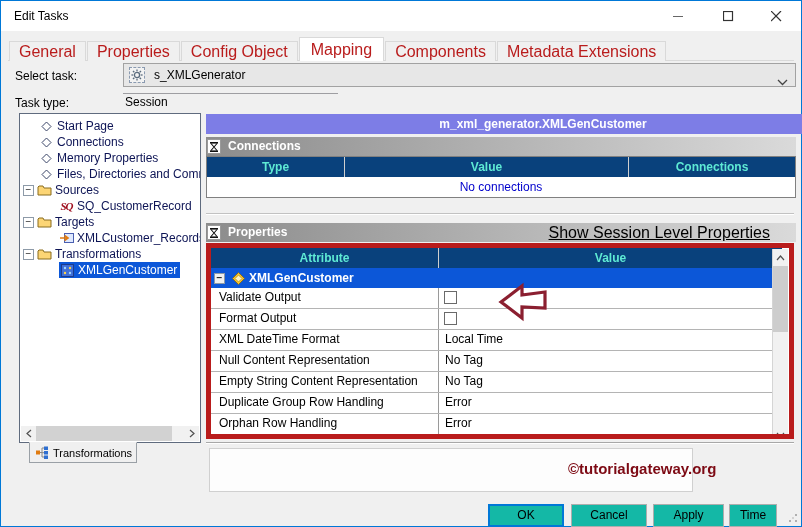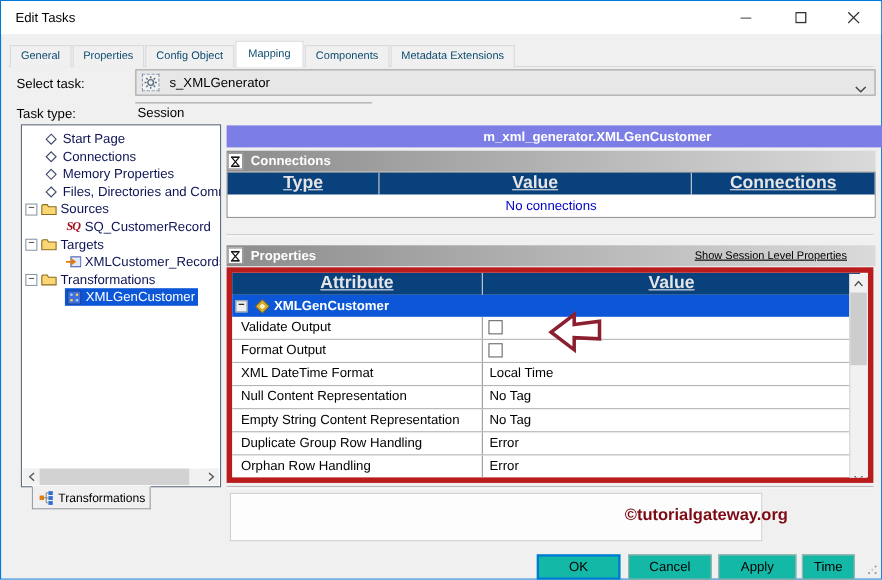--- a/index.html
+++ b/index.html
@@ -8,21 +8,21 @@
 
   
   #titlebar{position:absolute;left:0;top:0;right:0;height:30px;background:#ffffff;}
   #title{position:absolute;left:13px;top:0;line-height:30px;font-size:12px;color:#000;}
   .winctl{position:absolute;top:0;width:46px;height:30px;display:flex;align-items:center;justify-content:center;}
   #btn-min{right:100px;} #btn-max{right:50px;} #btn-close{right:2px;}
 
   
   #tabline{position:absolute;left:7px;right:7px;top:59px;border-top:1px solid #d9d9d9;}
   #tabbar{position:absolute;left:8px;top:40px;height:20px;display:flex;align-items:flex-end;}
-  .tab{height:19px;line-height:19px;padding:0 9px;font-size:10px;color:#0c4a6e;background:#f0f0f0;border:1px solid #d9d9d9;border-bottom:none;margin-right:1px;position:relative;z-index:1;}
+  .tab{height:19px;line-height:19px;padding:0 9px;font-size:16px;color:#b91c1c;background:#f0f0f0;border:1px solid #d9d9d9;border-bottom:none;margin-right:1px;position:relative;z-index:1;}
   .tab.active{background:#ffffff;height:23px;line-height:23px;margin-top:-4px;z-index:3;padding:0 11px;}
 
   
   .formlabel{position:absolute;left:14px;font-size:12px;color:#000;}
   #combo{position:absolute;left:122px;top:62px;width:673px;height:24px;background:#e7e7e7;border:1px solid #a2a2a2;box-sizing:border-box;}
   #combo .val{position:absolute;left:30px;top:0;line-height:22px;font-size:12px;color:#000;}
   #combo .gear{position:absolute;left:5px;top:3px;width:16px;height:16px;border:1px dashed #8a9ab0;box-sizing:border-box;display:flex;align-items:center;justify-content:center;background:#f2f2f2;}
   #combo .chev{position:absolute;right:7px;top:8px;}
   #tasktype-line{position:absolute;left:122px;top:92px;width:215px;border-top:1px solid #9e9ea2;}
   #tasktype-val{position:absolute;left:124px;top:94px;font-size:12px;color:#000;}
@@ -40,24 +40,24 @@
   #tree-hscroll .thumb{position:absolute;left:15px;top:0;width:136px;height:15px;background:#d2d2d2;}
   .sbtn{position:absolute;top:0;width:15px;height:15px;display:flex;align-items:center;justify-content:center;background:#f1f1f1;}
   #tree-tab{position:absolute;left:28px;top:441px;width:108px;height:21px;background:#f0f0f0;border:1px solid #9aa0a6;border-top:1px solid #f0f0f0;box-sizing:border-box;display:flex;align-items:center;gap:4px;padding-left:5px;font-size:11px;color:#000;}
 
   
   #map-header{position:absolute;left:205px;top:113px;width:674px;height:20px;background:#7d7de6;color:#fff;font-weight:bold;font-size:12px;text-align:center;line-height:20px;}
   .sec-header{position:absolute;left:205px;width:590px;height:19px;background:linear-gradient(90deg,#8c8c8c,#dadada);color:#fff;font-weight:bold;font-size:12px;line-height:19px;}
   .sec-header .ibeam{position:absolute;left:1px;top:2px;width:14px;height:15px;background:#fff;border:1px solid #9a9a9a;box-sizing:border-box;display:flex;align-items:center;justify-content:center;}
   .sec-header .sec-title{position:absolute;left:22px;top:0;}
   #conn-header{top:136px;} #prop-header{top:222px;}
-  #sess-link{position:absolute;right:26px;top:0;color:#000;font-weight:normal;text-decoration:underline;font-size:10px;cursor:pointer;}
+  #sess-link{position:absolute;right:26px;top:0;color:#000;font-weight:normal;text-decoration:underline;font-size:16px;cursor:pointer;}
 
   #conn-table{position:absolute;left:205px;top:155px;width:588px;border:1px solid #808080;box-sizing:content-box;background:#fff;}
-  .hdr-row{display:flex;height:20px;background:#09417c;color:#e5e5e5;font-weight:bold;font-size:16px;text-decoration:underline;}
+  .hdr-row{display:flex;height:20px;background:#09417c;color:#5eead4;font-weight:bold;font-size:12px;}
   .hdr-cell{display:flex;align-items:center;justify-content:center;box-sizing:border-box;border-left:1px solid #cfcfcf;}
   .hdr-cell:first-child{border-left:none;}
   #conn-empty{height:20px;line-height:20px;text-align:center;color:#0000cc;font-size:12px;background:#fff;}
   #divider1{position:absolute;left:205px;top:212px;width:588px;border-top:1px solid #c2c2c2;border-bottom:1px solid #ffffff;}
 
   #prop-table{position:absolute;left:205px;top:242px;width:588px;height:196px;border:5px solid #b91c1c;box-sizing:border-box;background:#fff;overflow:hidden;}
   #prop-grid{position:absolute;left:0;top:0;width:571px;}
   .p-attr{width:227px;min-width:227px;box-sizing:border-box;padding-left:8px;}
   .p-val{width:344px;min-width:344px;box-sizing:border-box;padding-left:6px;border-left:1px solid #9a9a9a;position:relative;}
   #group-row{display:flex;align-items:center;height:20px;background:#0c57d8;color:#fff;font-weight:bold;font-size:12px;}

